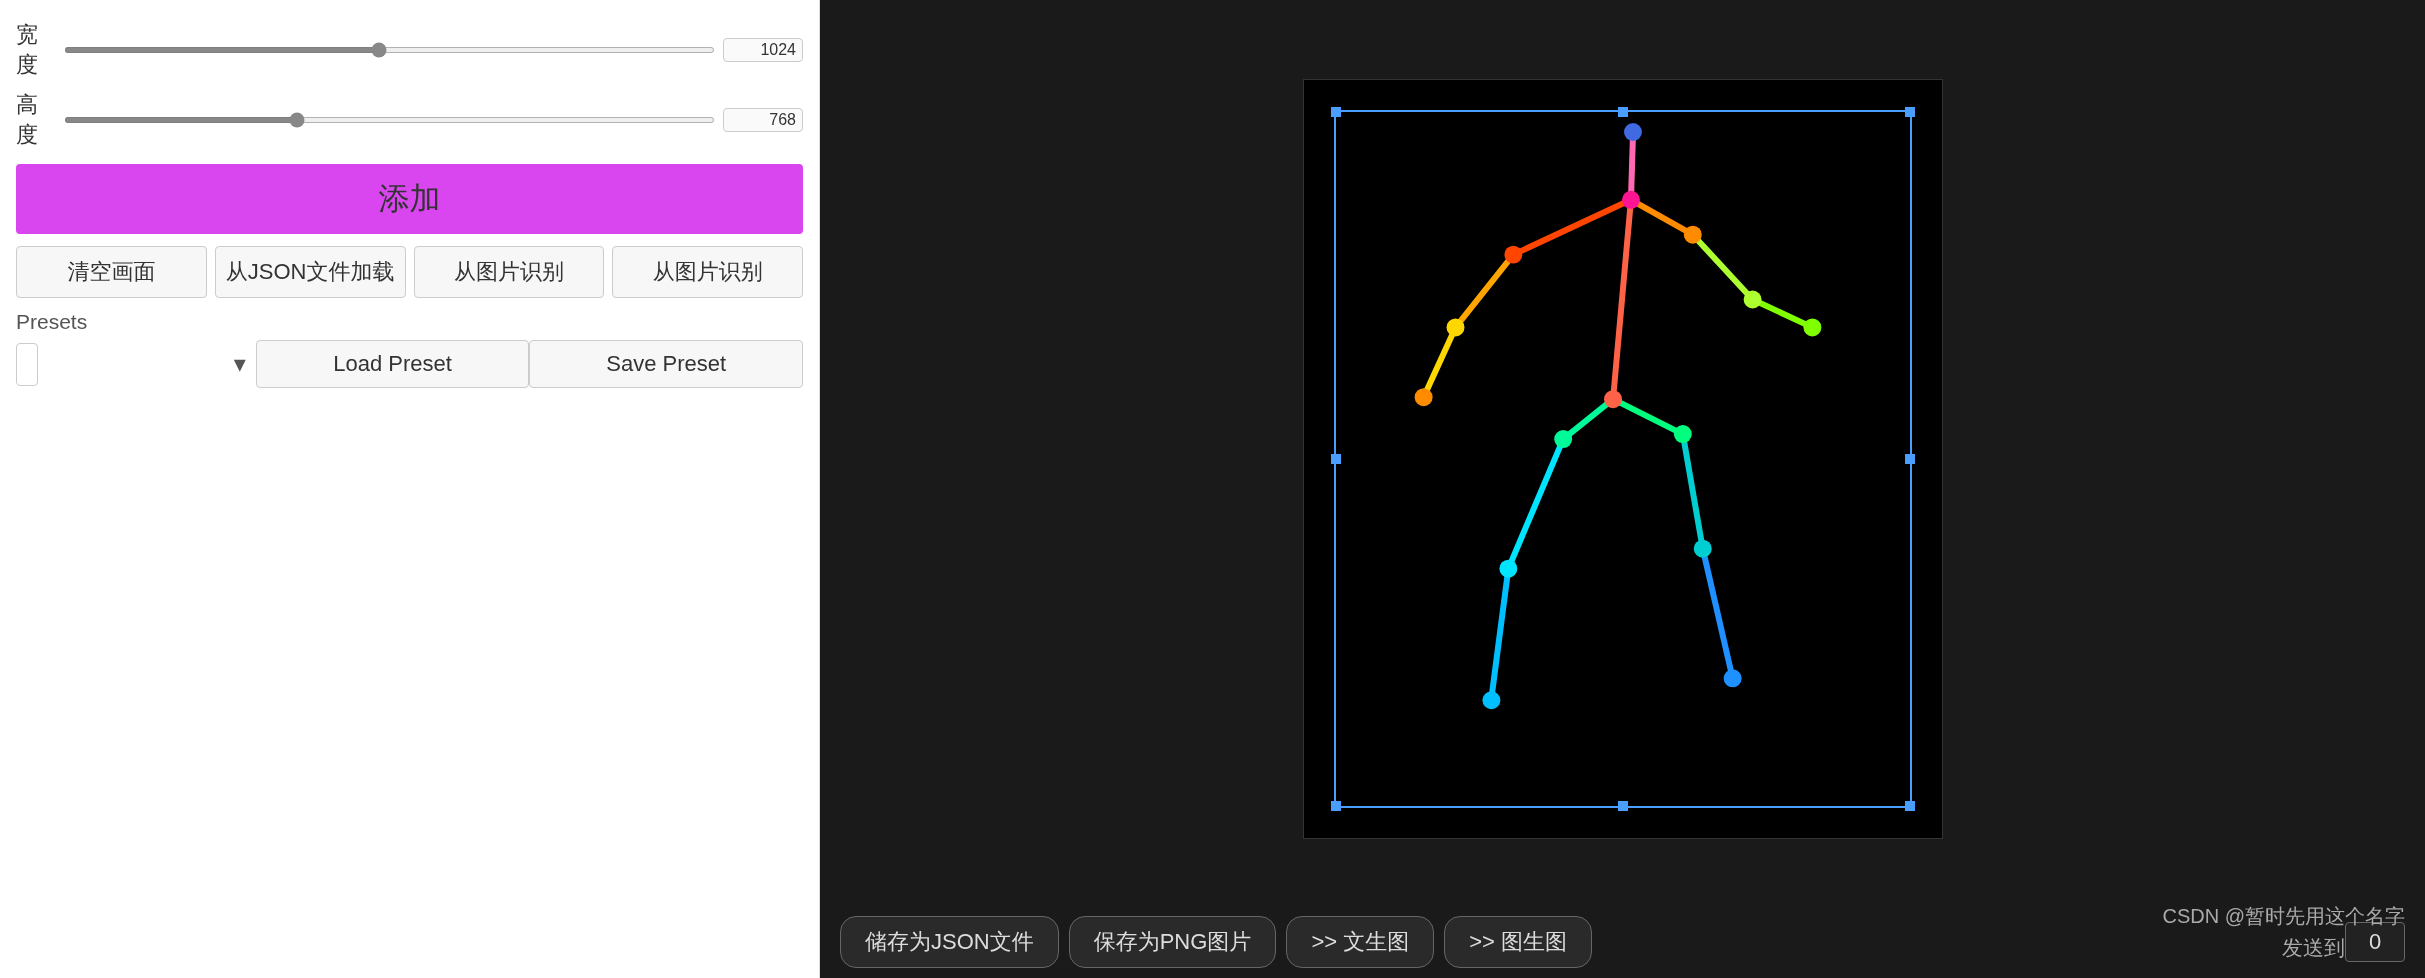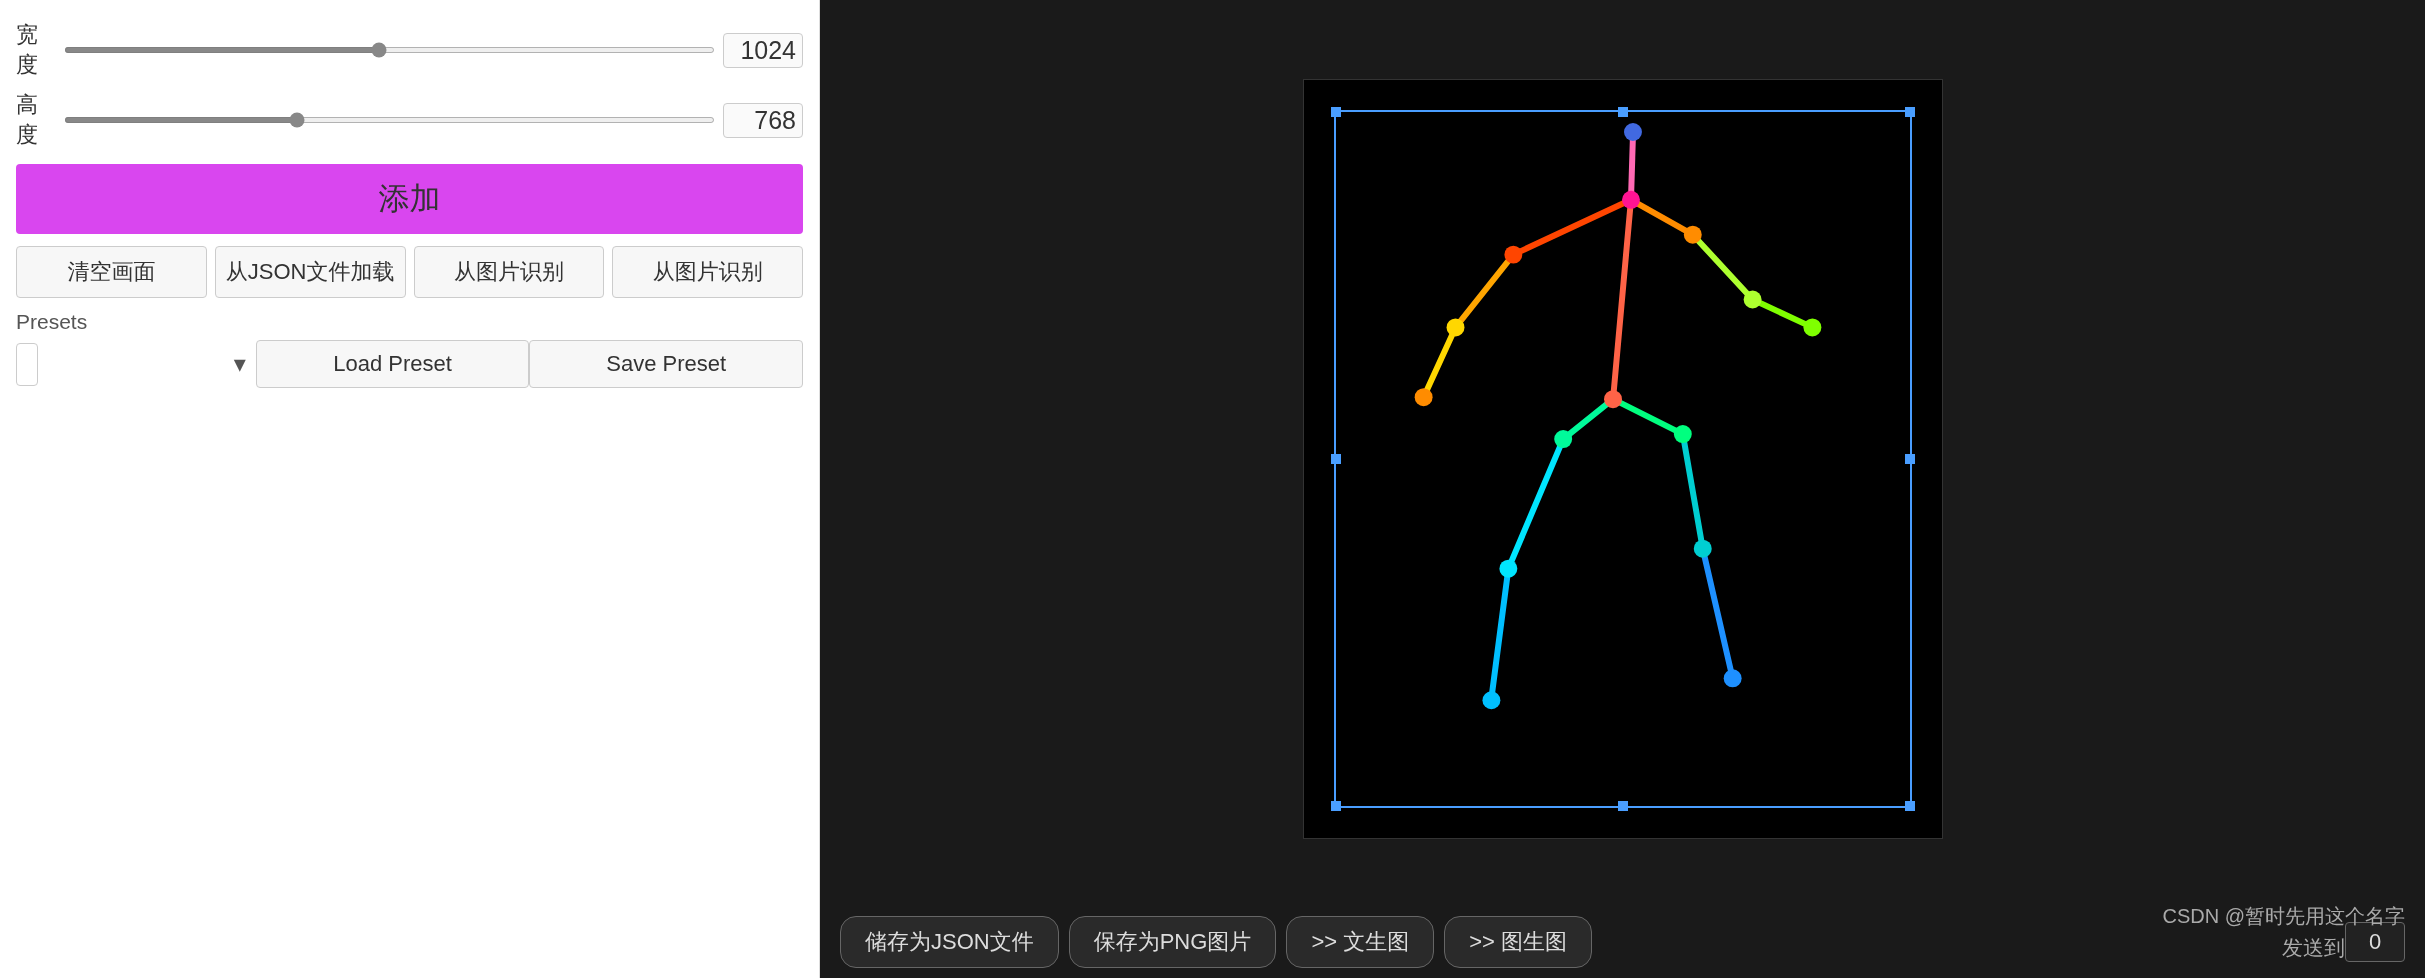--- a/index.html
+++ b/index.html
@@ -36,21 +36,21 @@
     }
     input[type=range] {
       flex: 1;
       height: 6px;
       accent-color: #888;
       cursor: pointer;
     }
     .slider-value {
       width: 80px;
       text-align: right;
-      font-size: 25px;
+      font-size: 16px;
       color: #333;
       border: 1px solid #ccc;
       padding: 2px 6px;
       border-radius: 4px;
       background: #fafafa;
     }
 
     .add-button {
       background: #d946ef;
       border: none;

